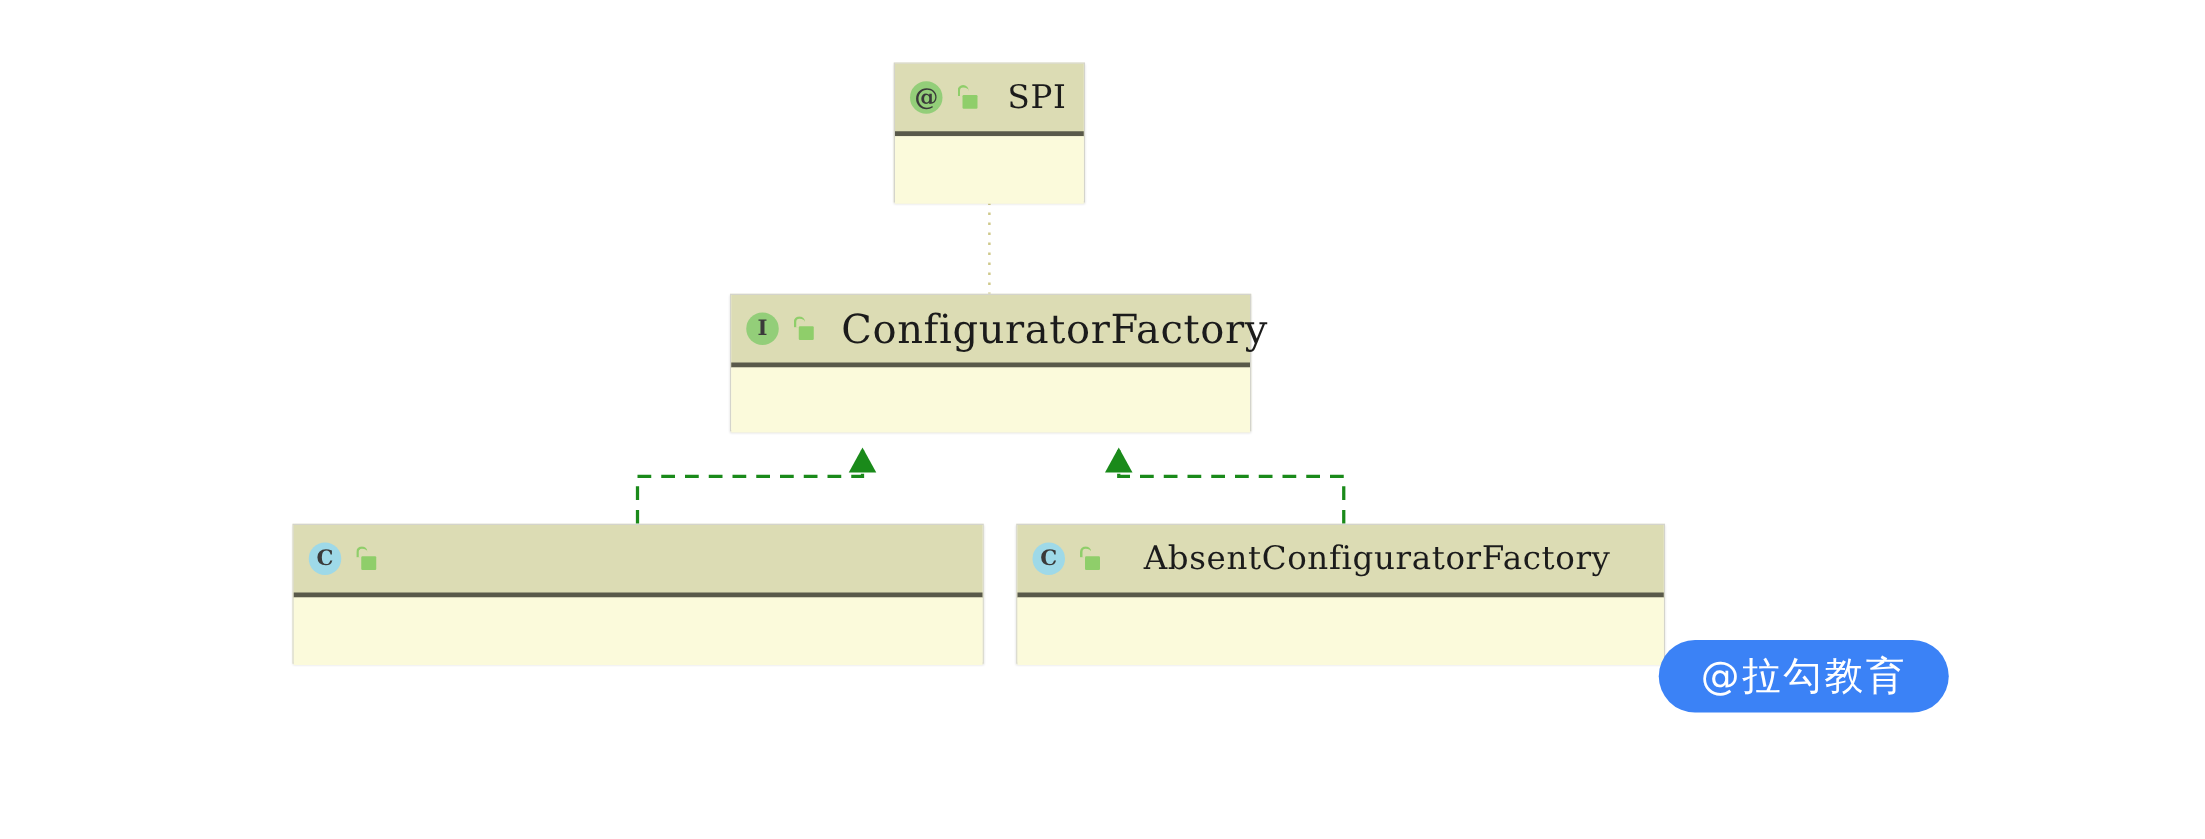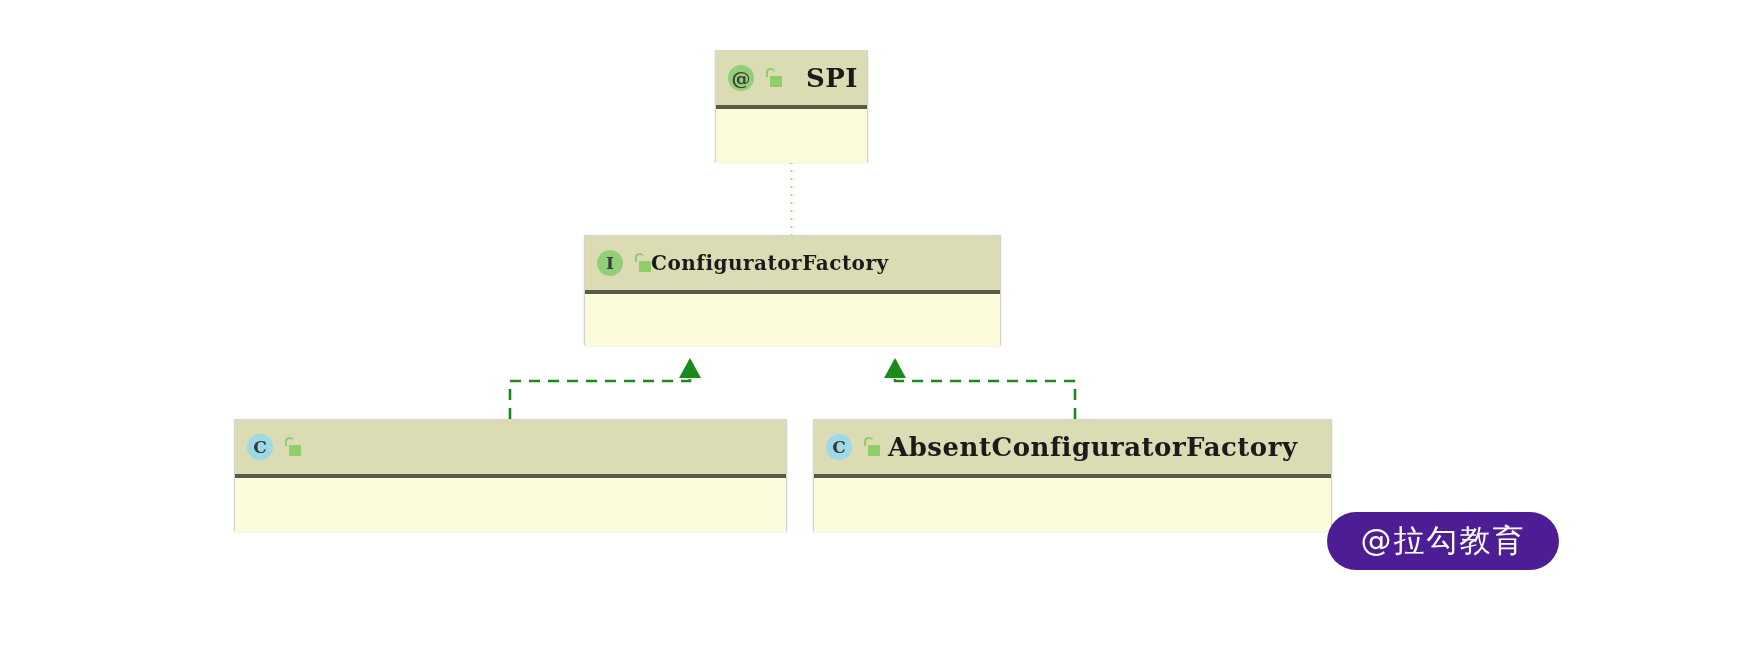--- a/index.html
+++ b/index.html
@@ -53,21 +53,21 @@
     box-sizing: border-box;
     background: #fbfadb;
     width: 100%;
   }
 
   .uml-title {
     font-family: "DejaVu Serif", "Liberation Serif", serif;
     color: #1b1b1b;
     letter-spacing: 0.5px;
     white-space: nowrap;
-    font-weight: 700;
+    font-weight: 400;
     text-align: right;
   }
 
   
   .type-icon {
     flex: 0 0 auto;
     border-radius: 50%;
     display: flex;
     align-items: center;
     justify-content: center;
@@ -140,44 +140,44 @@
         </div>
         <div class="uml-body" style="height: 54px; background: rgb(251, 250, 219);"></div>
       </div>
       <div class="uml-node" style="left: 584px; top: 235px; width: 417px; height: 110px; border-color: rgb(212, 212, 204);">
         <div class="uml-header" style="height: 58px; background: rgb(220, 220, 180); border-bottom-color: rgb(89, 89, 74);">
           <span class="type-icon interface" style="width: 26px; height: 26px; font-size: 17px;">I</span>
           <span class="lock-icon" style="width: 19px; height: 21px; margin-left: 9px;">
             <span class="shackle" style="left: 3px; top: 0px; width: 9px; height: 9px; border-color: rgb(143, 206, 106) transparent transparent rgb(143, 206, 106);"></span>
             <span class="bodybox" style="left: 7px; top: 8px; width: 12px; height: 11px; background: rgb(143, 206, 106);"></span>
           </span>
-          <span class="uml-title" style="font-size: 20px; ">ConfiguratorFactory</span>
+          <span class="uml-title" style="font-size: 32px; margin-left: 22px;">ConfiguratorFactory</span>
         </div>
         <div class="uml-body" style="height: 52px; background: rgb(251, 250, 219);"></div>
       </div>
       <div class="uml-node" style="left: 234px; top: 419px; width: 553px; height: 112px; border-color: rgb(212, 212, 204);">
         <div class="uml-header" style="height: 58px; background: rgb(220, 220, 180); border-bottom-color: rgb(89, 89, 74);">
           <span class="type-icon klass" style="width: 26px; height: 26px; font-size: 17px;">C</span>
           <span class="lock-icon" style="width: 19px; height: 21px; margin-left: 9px;">
             <span class="shackle" style="left: 3px; top: 0px; width: 9px; height: 9px; border-color: rgb(143, 206, 106) transparent transparent rgb(143, 206, 106);"></span>
             <span class="bodybox" style="left: 7px; top: 8px; width: 12px; height: 11px; background: rgb(143, 206, 106);"></span>
           </span>
         </div>
         <div class="uml-body" style="height: 54px; background: rgb(251, 250, 219);"></div>
       </div>
       <div class="uml-node" style="left: 813px; top: 419px; width: 519px; height: 112px; border-color: rgb(212, 212, 204);">
         <div class="uml-header" style="height: 58px; background: rgb(220, 220, 180); border-bottom-color: rgb(89, 89, 74);">
           <span class="type-icon klass" style="width: 26px; height: 26px; font-size: 17px;">C</span>
           <span class="lock-icon" style="width: 19px; height: 21px; margin-left: 9px;">
             <span class="shackle" style="left: 3px; top: 0px; width: 9px; height: 9px; border-color: rgb(143, 206, 106) transparent transparent rgb(143, 206, 106);"></span>
             <span class="bodybox" style="left: 7px; top: 8px; width: 12px; height: 11px; background: rgb(143, 206, 106);"></span>
           </span>
-          <span class="uml-title" style="font-size: 26px; margin-left: 8px;">AbsentConfiguratorFactory</span>
+          <span class="uml-title" style="font-size: 26px; margin-left: 35px;">AbsentConfiguratorFactory</span>
         </div>
         <div class="uml-body" style="height: 54px; background: rgb(251, 250, 219);"></div>
       </div>
     </div>
 
-  <div id="watermark" style="left: 1327px; top: 512px; width: 232px; height: 58px; background: #4c1d95; color: rgb(255, 255, 255);">
+  <div id="watermark" style="left: 1327px; top: 512px; width: 232px; height: 58px; background: #3b82f6; color: rgb(255, 255, 255);">
     <span>@拉勾教育</span>
   </div>
 
 </div>
 
 </body></html>

